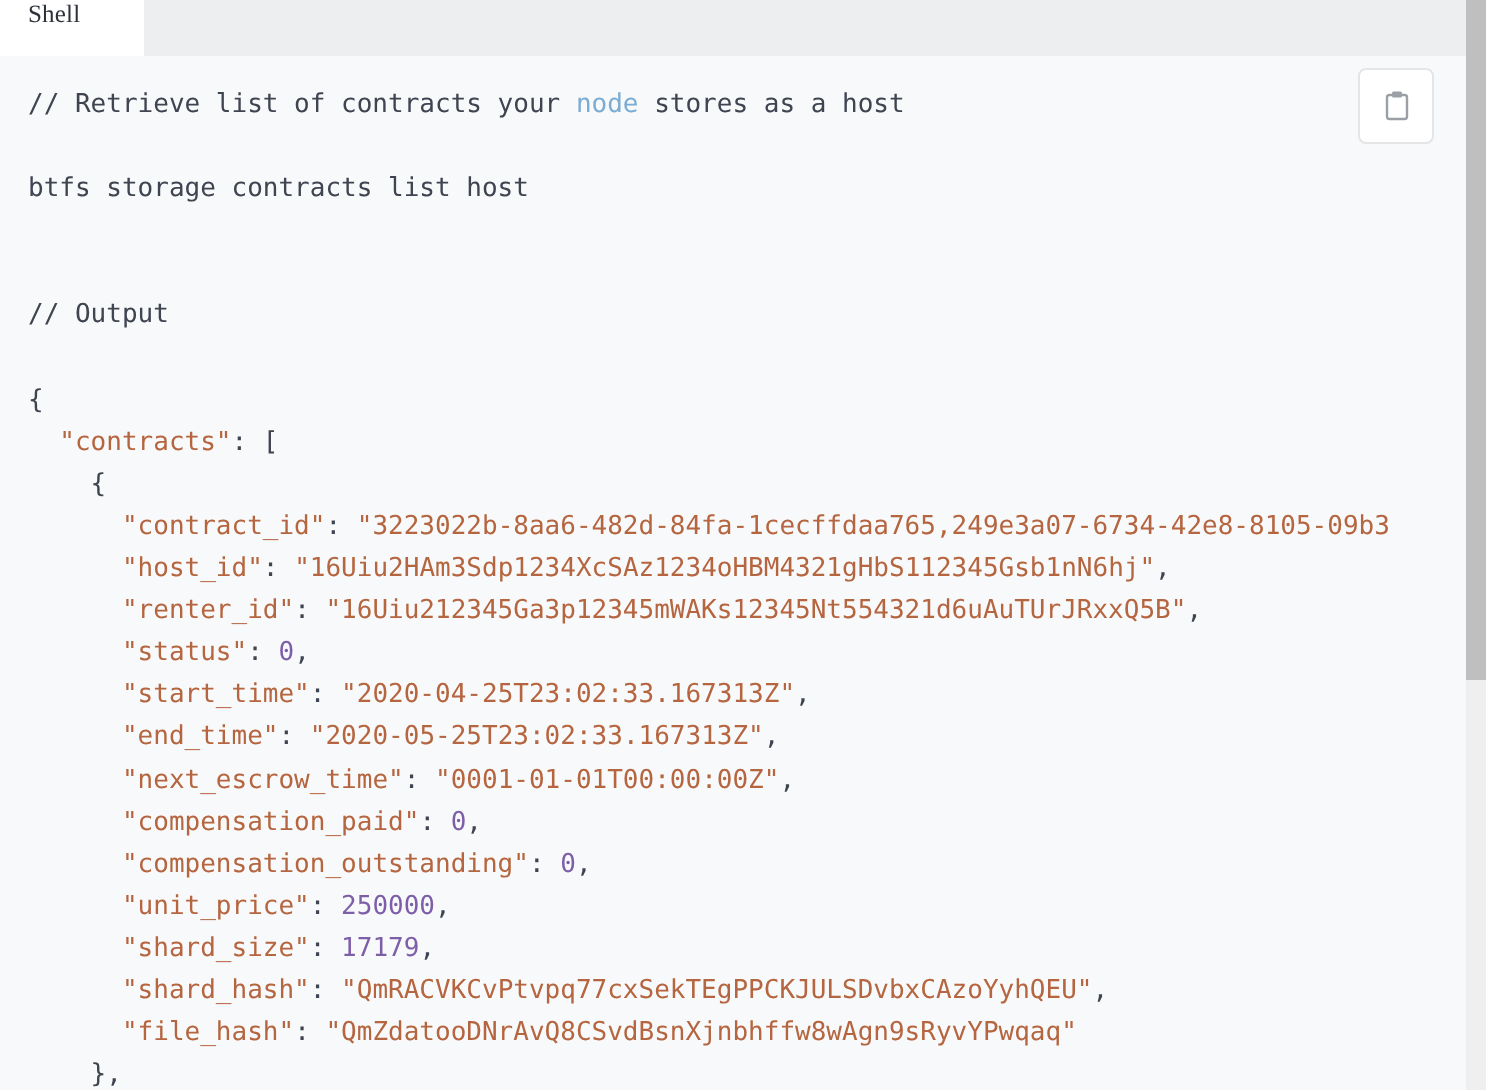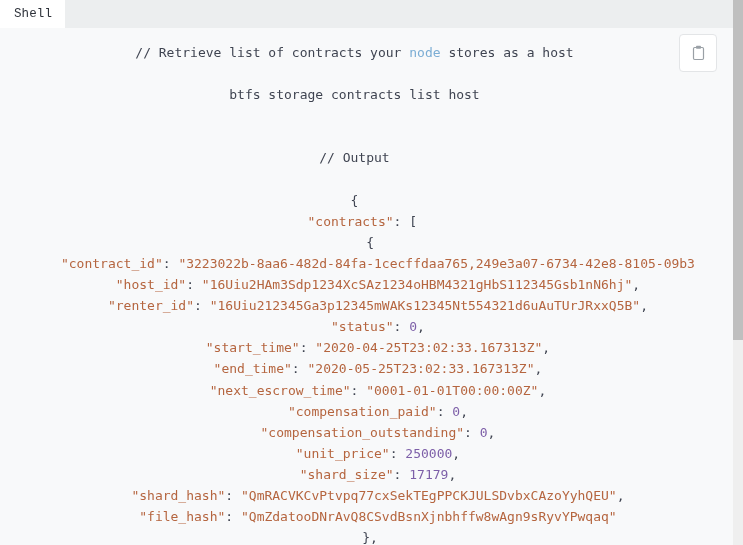--- a/index.html
+++ b/index.html
@@ -30,23 +30,23 @@
     left: 0;
     width: 733px;
     height: 28px;
     background: #eceeef;
     display: flex;
     align-items: stretch;
     box-sizing: border-box;
   }
   .tab {
     display: flex;
-    align-items: center;
-    padding: 0 13px 0 14px;
-    font-family: Liberation Mono, monospace;
+    align-items: flex-start;
+    padding: 0 32px 0 14px;
+    font-family: Liberation Serif, serif;
     font-size: 12.5px;
     color: #3c4257;
     background: transparent;
     cursor: pointer;
     user-select: none;
     letter-spacing: 0.1px;
   }
   .tab.active {
     background: #ffffff;
     color: #2d3139;
@@ -54,21 +54,20 @@
 
   
   .code-region {
     position: absolute;
     top: 28px;
     left: 0;
     width: 733px;
     height: 517px;
     background: #f8f9fa;
     overflow: hidden;
-    text-align: center;
   }
 
   .code-block {
     position: absolute;
     top: 0;
     left: 0;
     padding: 14px 0 0 14px;
     font-family: "DejaVu Sans Mono", "Liberation Mono", monospace;
     font-size: 13px;
     line-height: 21.1px;

